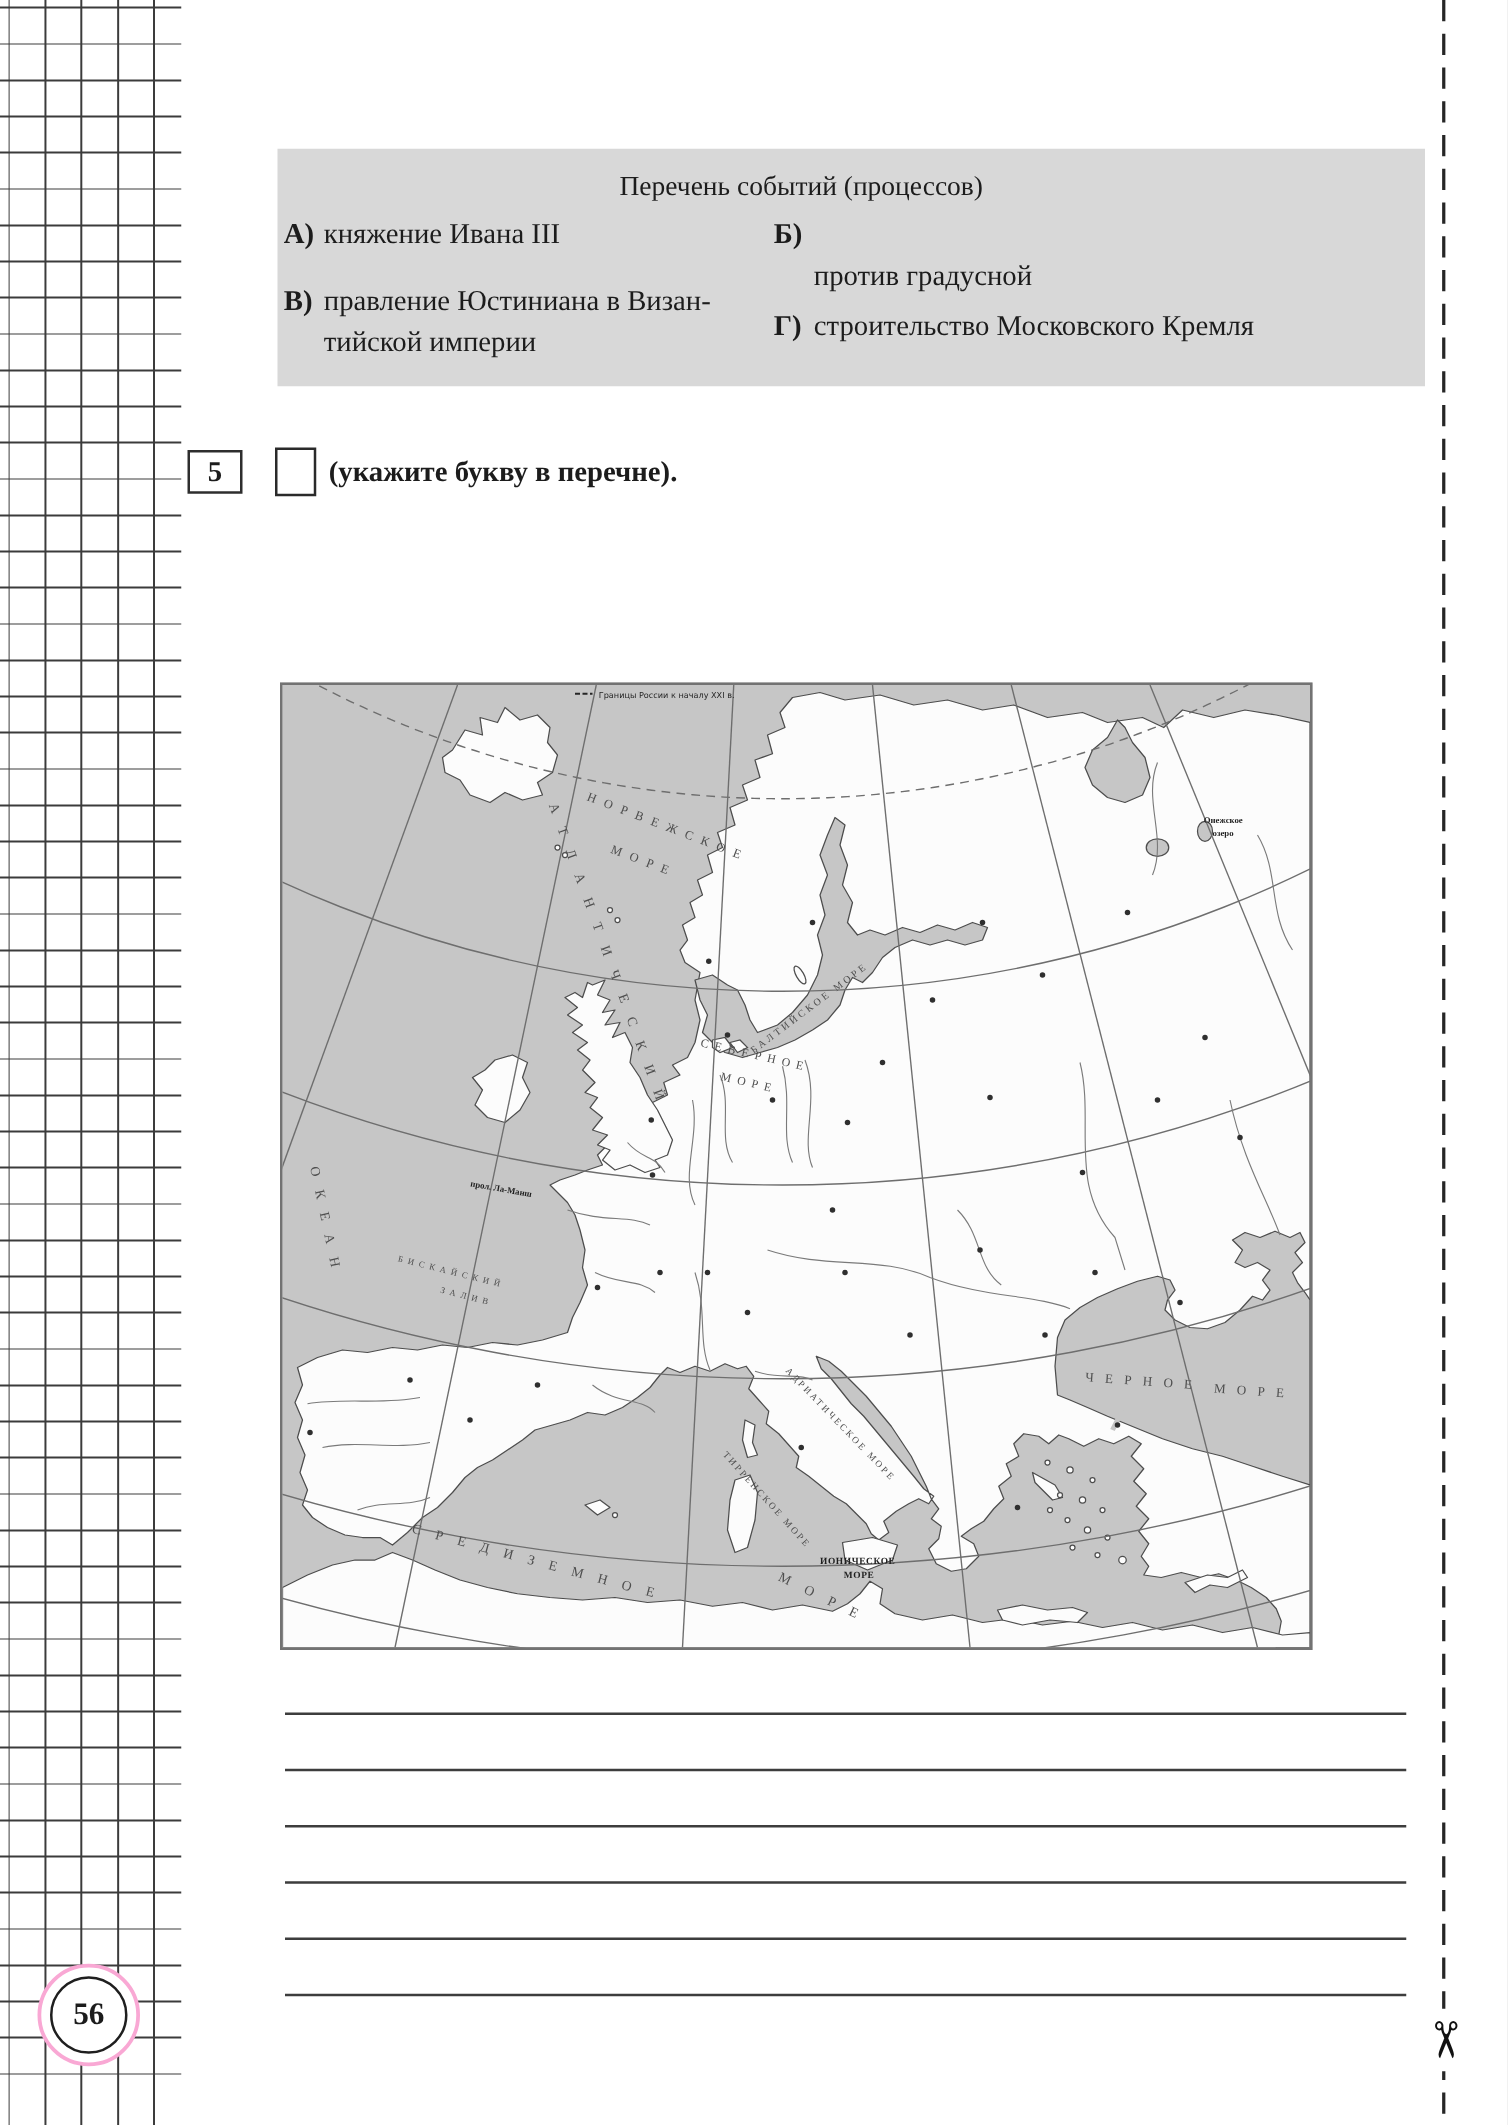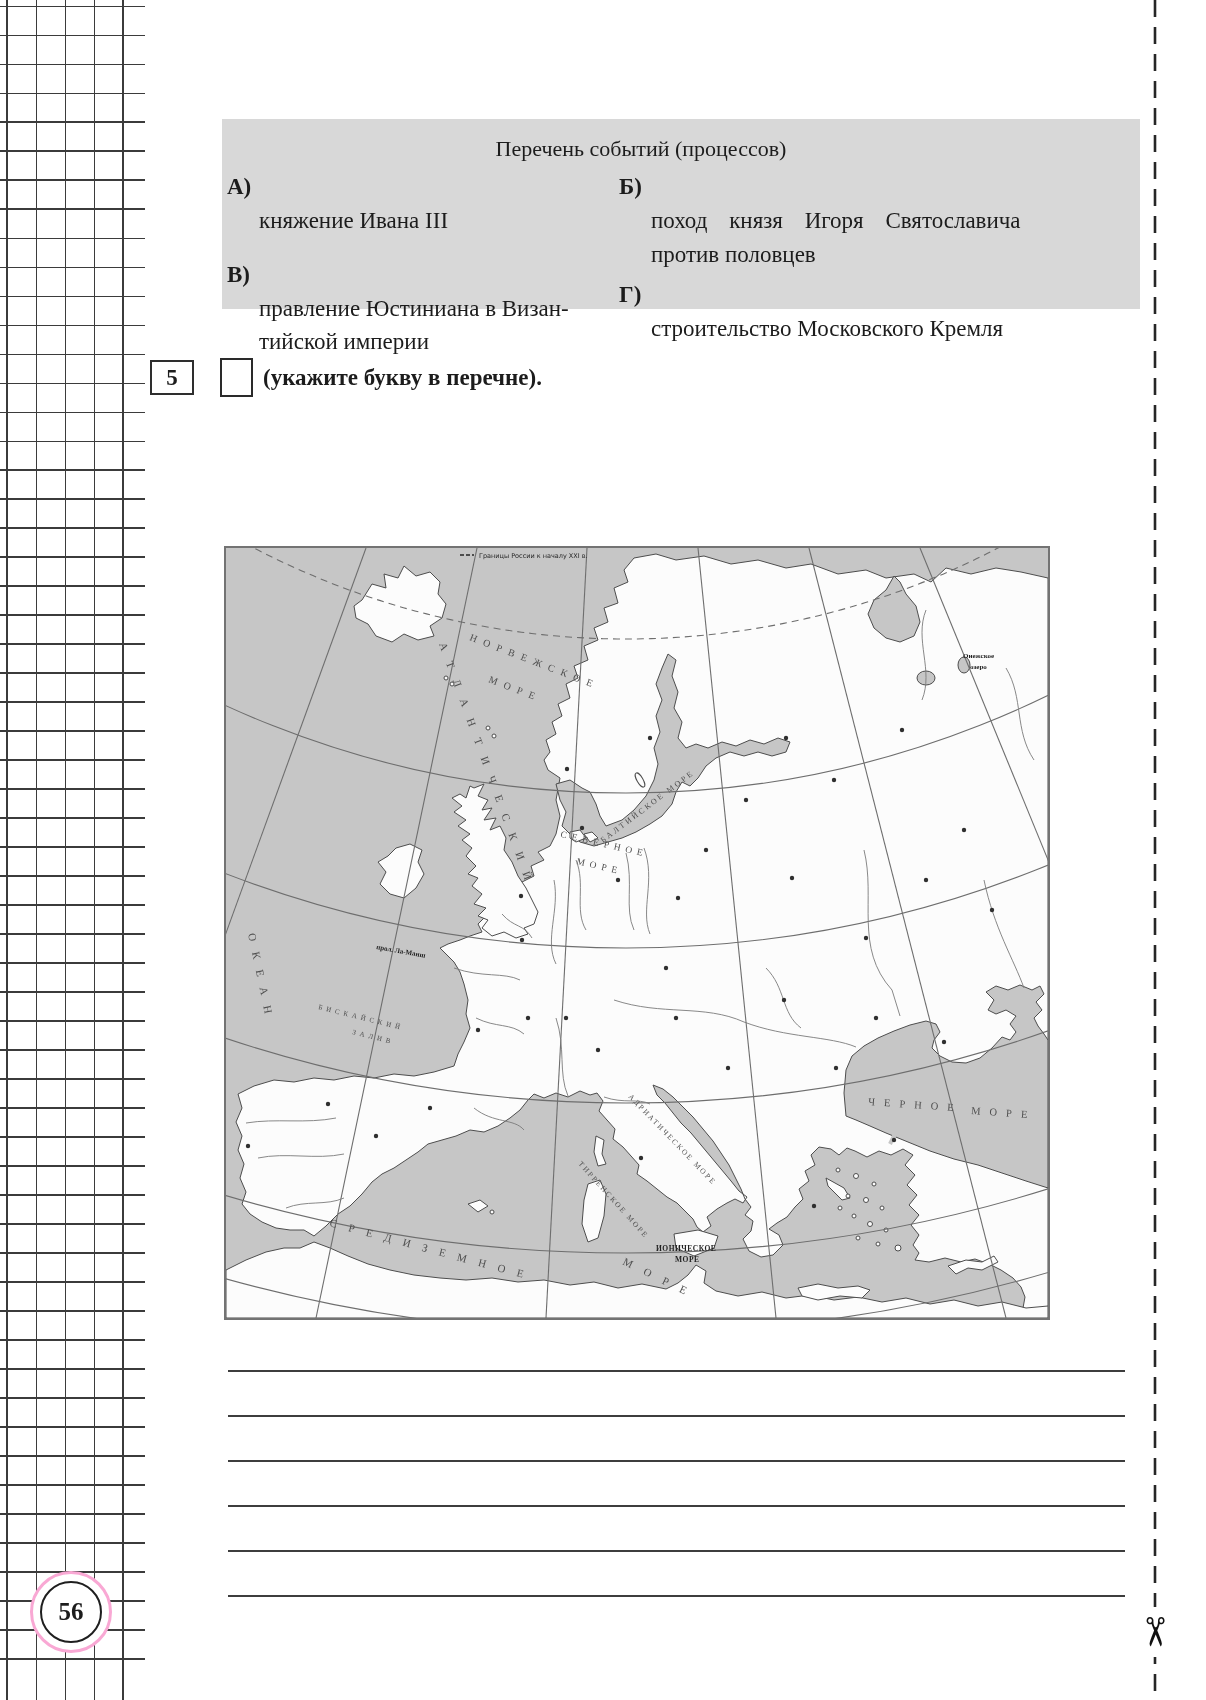--- a/index.html
+++ b/index.html
@@ -14,21 +14,21 @@
   
   .events-box{position:absolute;left:222px;top:119px;width:918px;height:190px;background:#d8d8d8;}
   .events-title{font-weight:normal;font-size:22px;text-align:center;padding:17px 90px 6px 10px;}
   .cols{display:flex;padding:2px 0 0 5px;}
   .col-l{width:392px;}
   .col-r{flex:1;}
   .opt{display:flex;font-size:23px;line-height:33.5px;}
   .opt .letter{width:32px;font-weight:bold;flex:none;}
   .opt.mt{margin-top:20px;}
   .opt.mt2{margin-top:7px;}
-  .opt .txt{flex:1;margin-top:34px;}
+  .opt .txt{flex:1;}
   .opt .txt .wide{word-spacing:16px;}
   
   .q-row{position:absolute;left:150px;top:358px;display:flex;align-items:center;font-size:23px;font-weight:bold;}
   .q-num{width:40px;height:31px;border:2px solid #2e2e2e;text-align:center;line-height:31px;margin-right:16px;}
   .ans-box{display:inline-block;width:29px;height:35px;border:2px solid #2a2a2a;margin:0 10px;vertical-align:middle;}
   
   .task{position:absolute;left:205px;top:414px;width:936px;font-size:23px;line-height:31.5px;text-align:justify;}
   
   .map{position:absolute;left:224px;top:546px;width:822px;height:770px;border:2px solid #737373;background:#c6c6c6;}
   .map svg{display:block;}
@@ -61,21 +61,21 @@
             <span class="txt"><span>княжение Ивана III</span></span>
           </div>
           <div class="opt mt">
             <span class="letter">В)</span>
             <span class="txt"><span>правление Юстиниана в Визан-</span><br><span>тийской империи</span></span>
           </div>
         </div>
       <div class="col-r" id="col-right">
           <div class="opt">
             <span class="letter">Б)</span>
-            <span class="txt"><span class="wide">поход князя Игоря Святославича</span><br><span>против половцев</span></span>
+            <span class="txt"><br><span>против градусной</span></span>
           </div>
           <div class="opt mt2">
             <span class="letter">Г)</span>
             <span class="txt"><span>строительство Московского Кремля</span></span>
           </div>
         </div>
     </div>
   </section>
 
   <div class="q-row">

